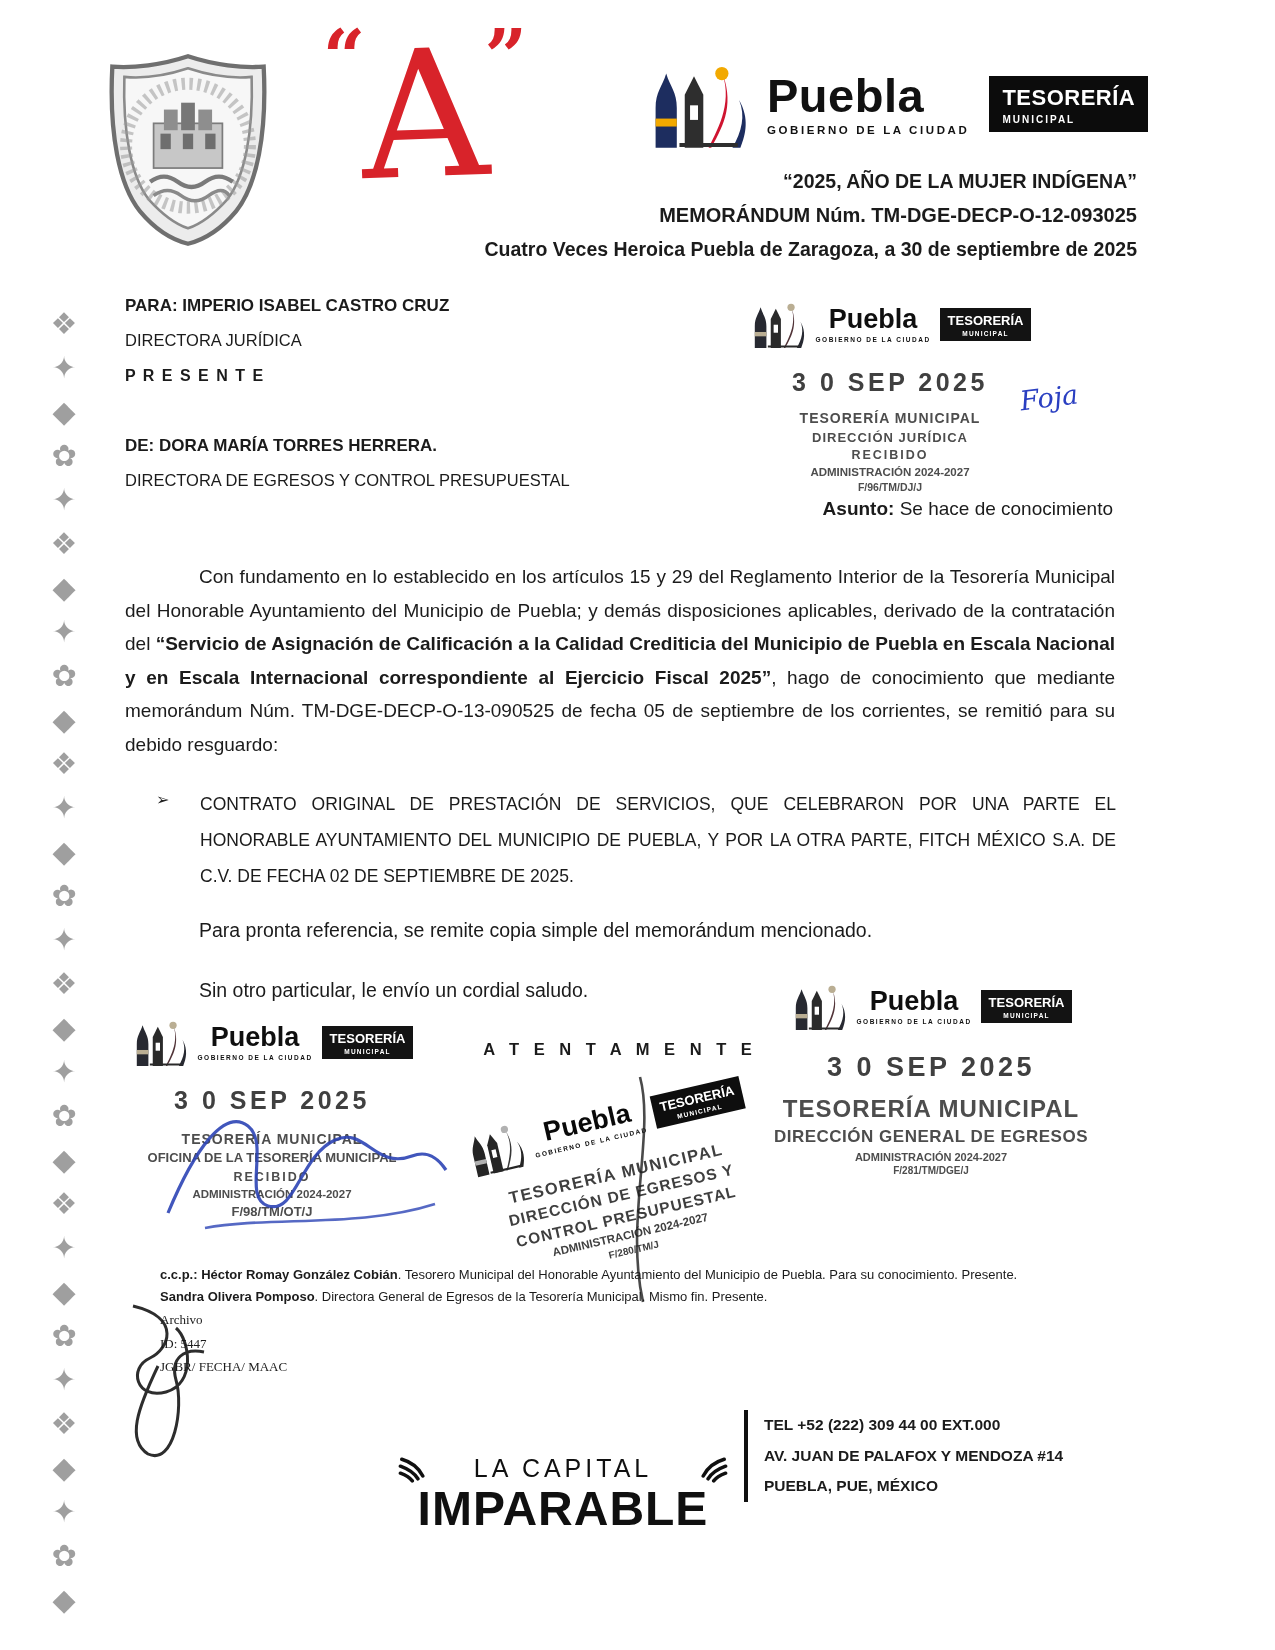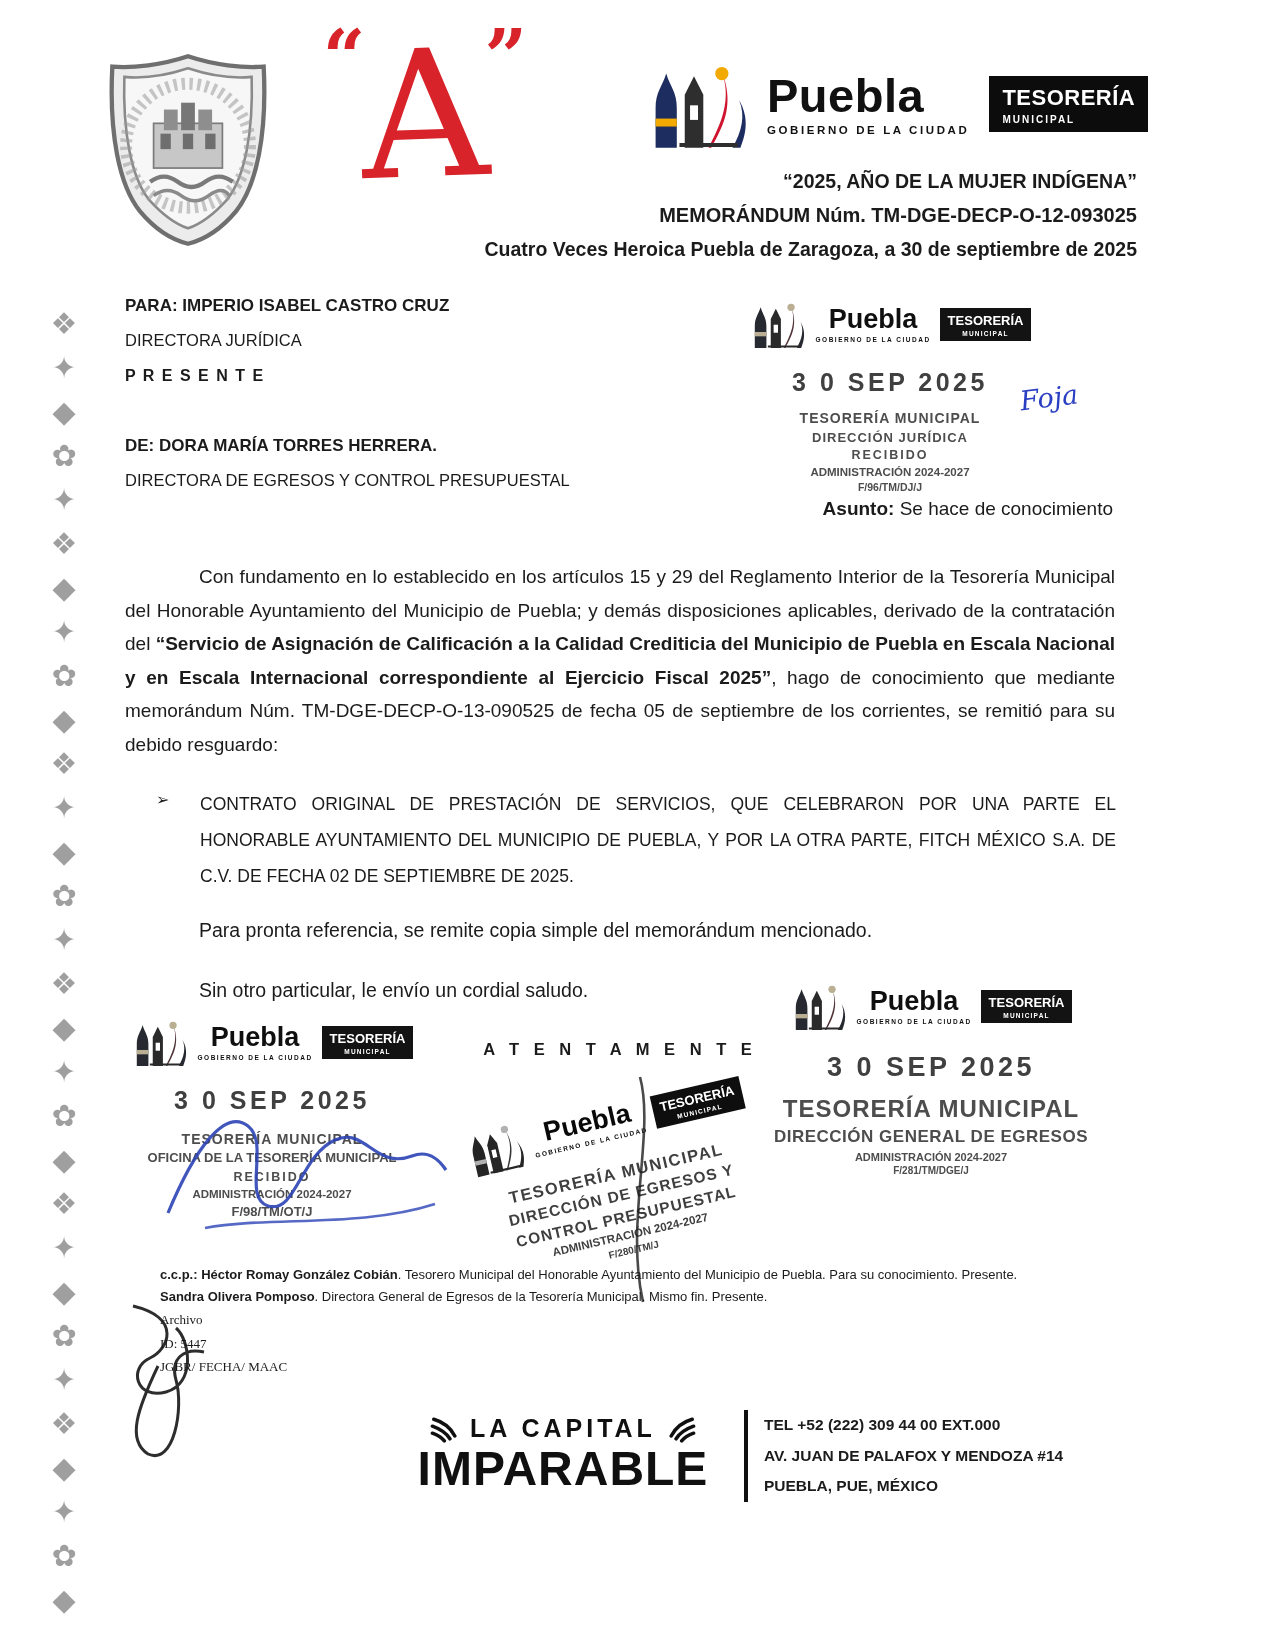--- a/index.html
+++ b/index.html
@@ -113,22 +113,22 @@
   .closing { left:440px; top:1040px; width:360px; text-align:center; font-weight:bold;
     font-size:16.5px; letter-spacing:5px; z-index:2; }
 
   
   .ccp { left:125px; top:1264px; width:1000px; font-size:13px; line-height:21.5px; z-index:2;margin-left:35px; }
   .ccp .nm { font-weight:bold; }
   .ccp-extra { margin-top:2px;font-family:Liberation Serif, serif; }
 
   
   .capital { left:398px; top:1414px; width:330px; text-align:center; color:#101010; z-index:2; }
-  .cap1 { font-size:25px; font-weight:bold; letter-spacing:4px; display:flex;
-    align-items:center; justify-content:center; gap:10px; }
+  .cap1 { font-size:25px; font-weight:normal; letter-spacing:4px; display:flex;
+    align-items:center; justify-content:space-between; gap:10px;margin-top:40px; }
   .cap2 { font-size:48px; font-weight:bold; letter-spacing:1px; line-height:1; margin-top:2px; }
   .wing { width:30px; height:28px; }
   .wing.flip { transform:scaleX(-1); }
 
   
   .contact { left:744px; top:1410px; border-left:4px solid #101010; padding-left:16px;
     font-weight:bold; font-size:15.5px; line-height:30.5px; z-index:2; }
 
   
   .sig-blue { left:150px; top:1078px; width:310px; height:170px; z-index:5; }

